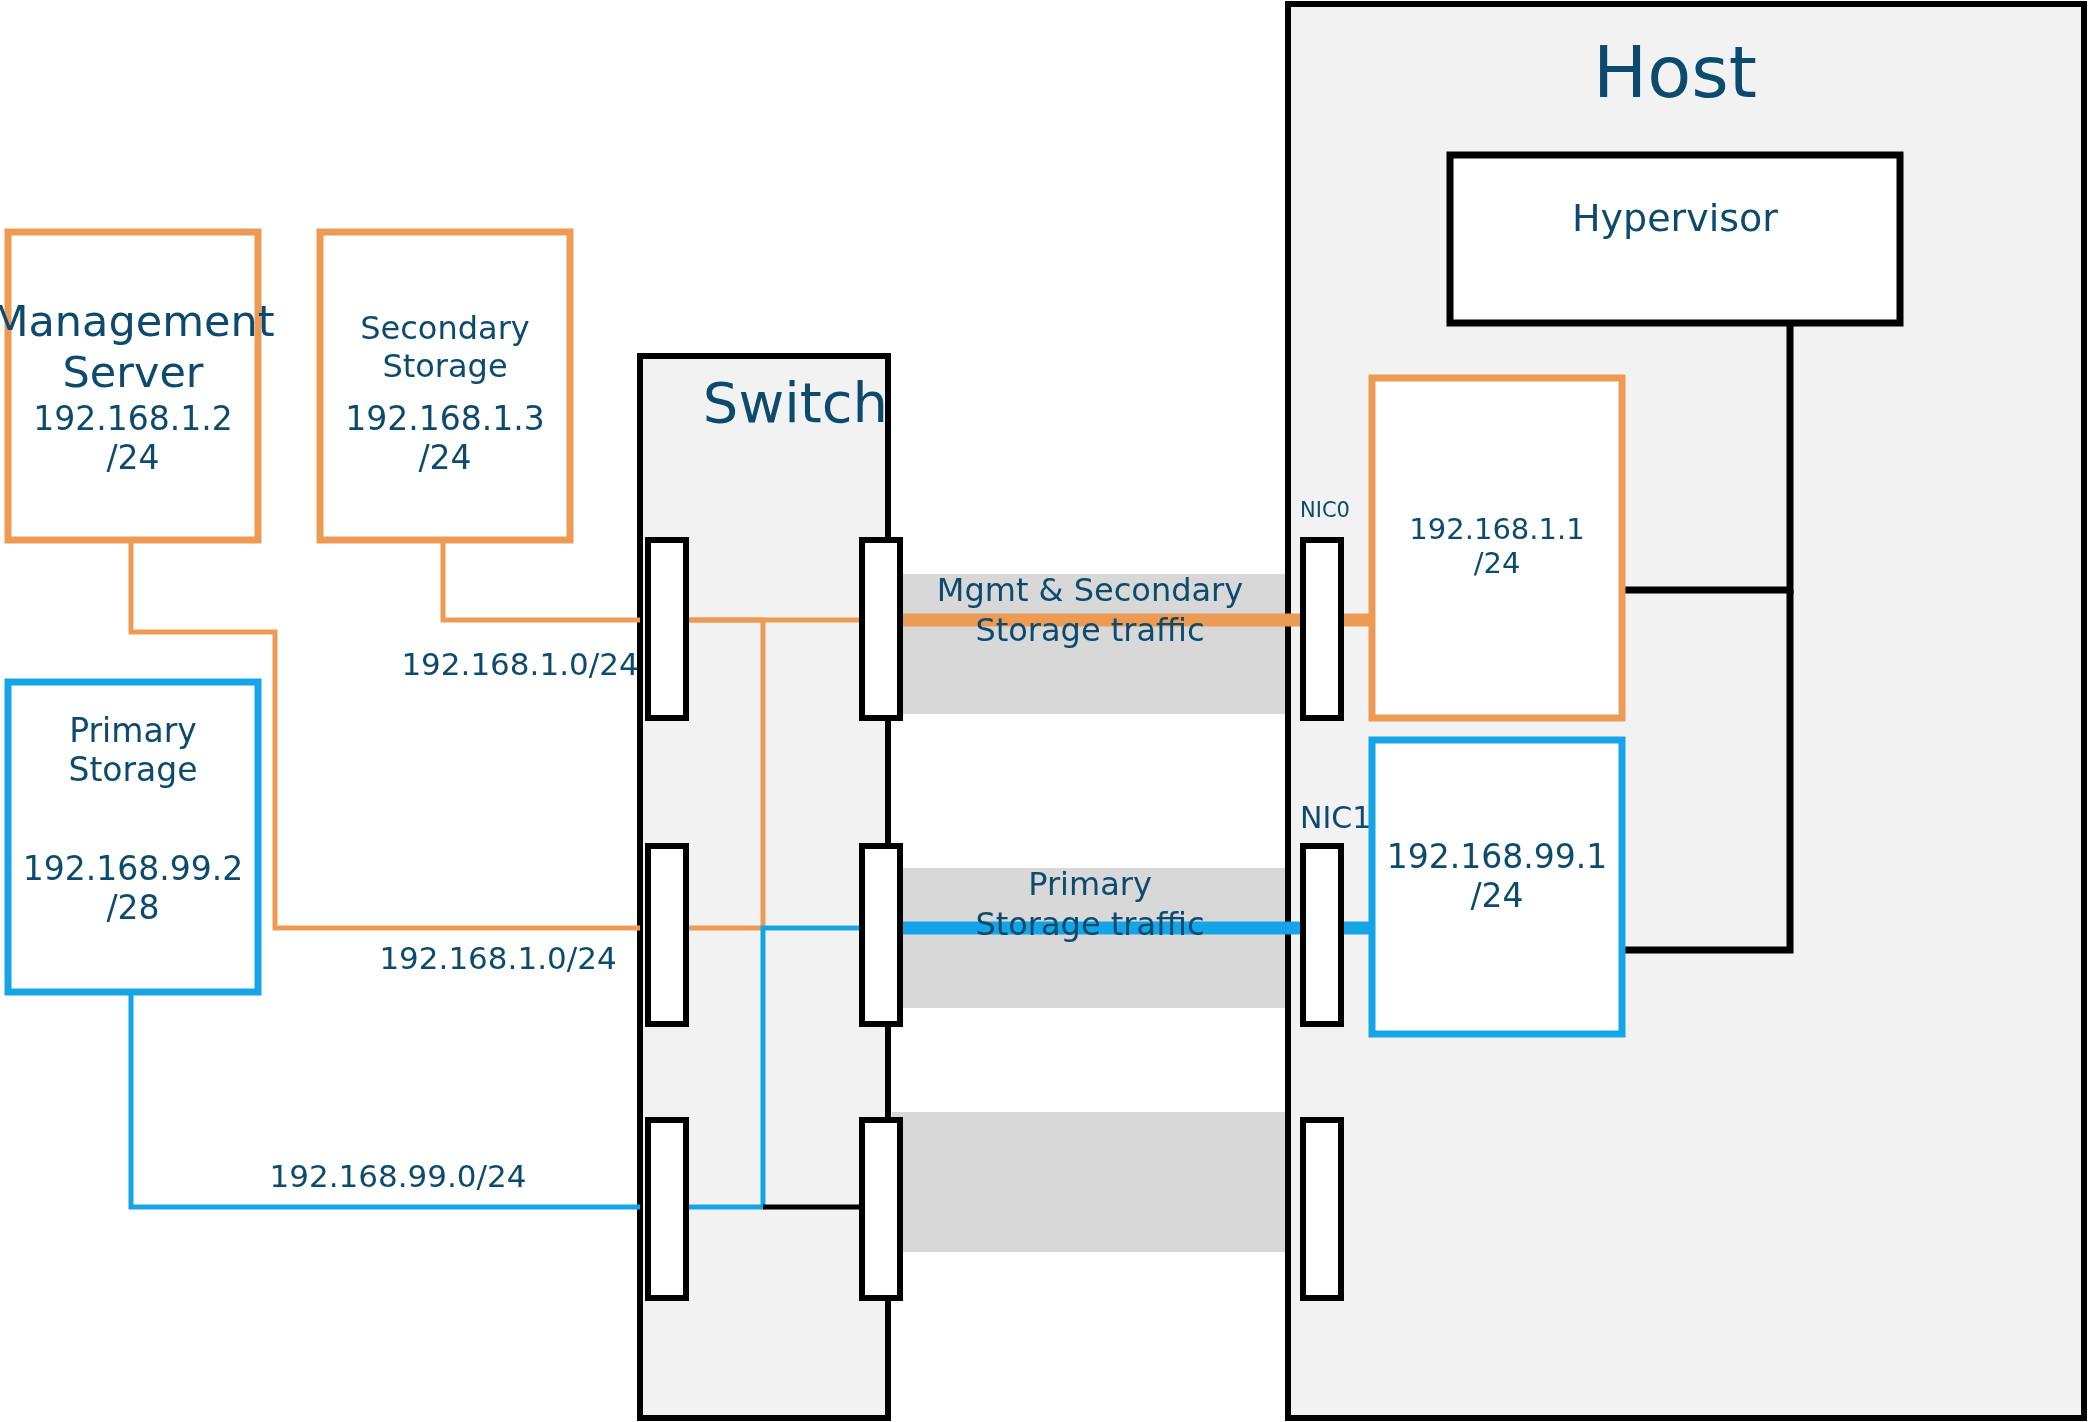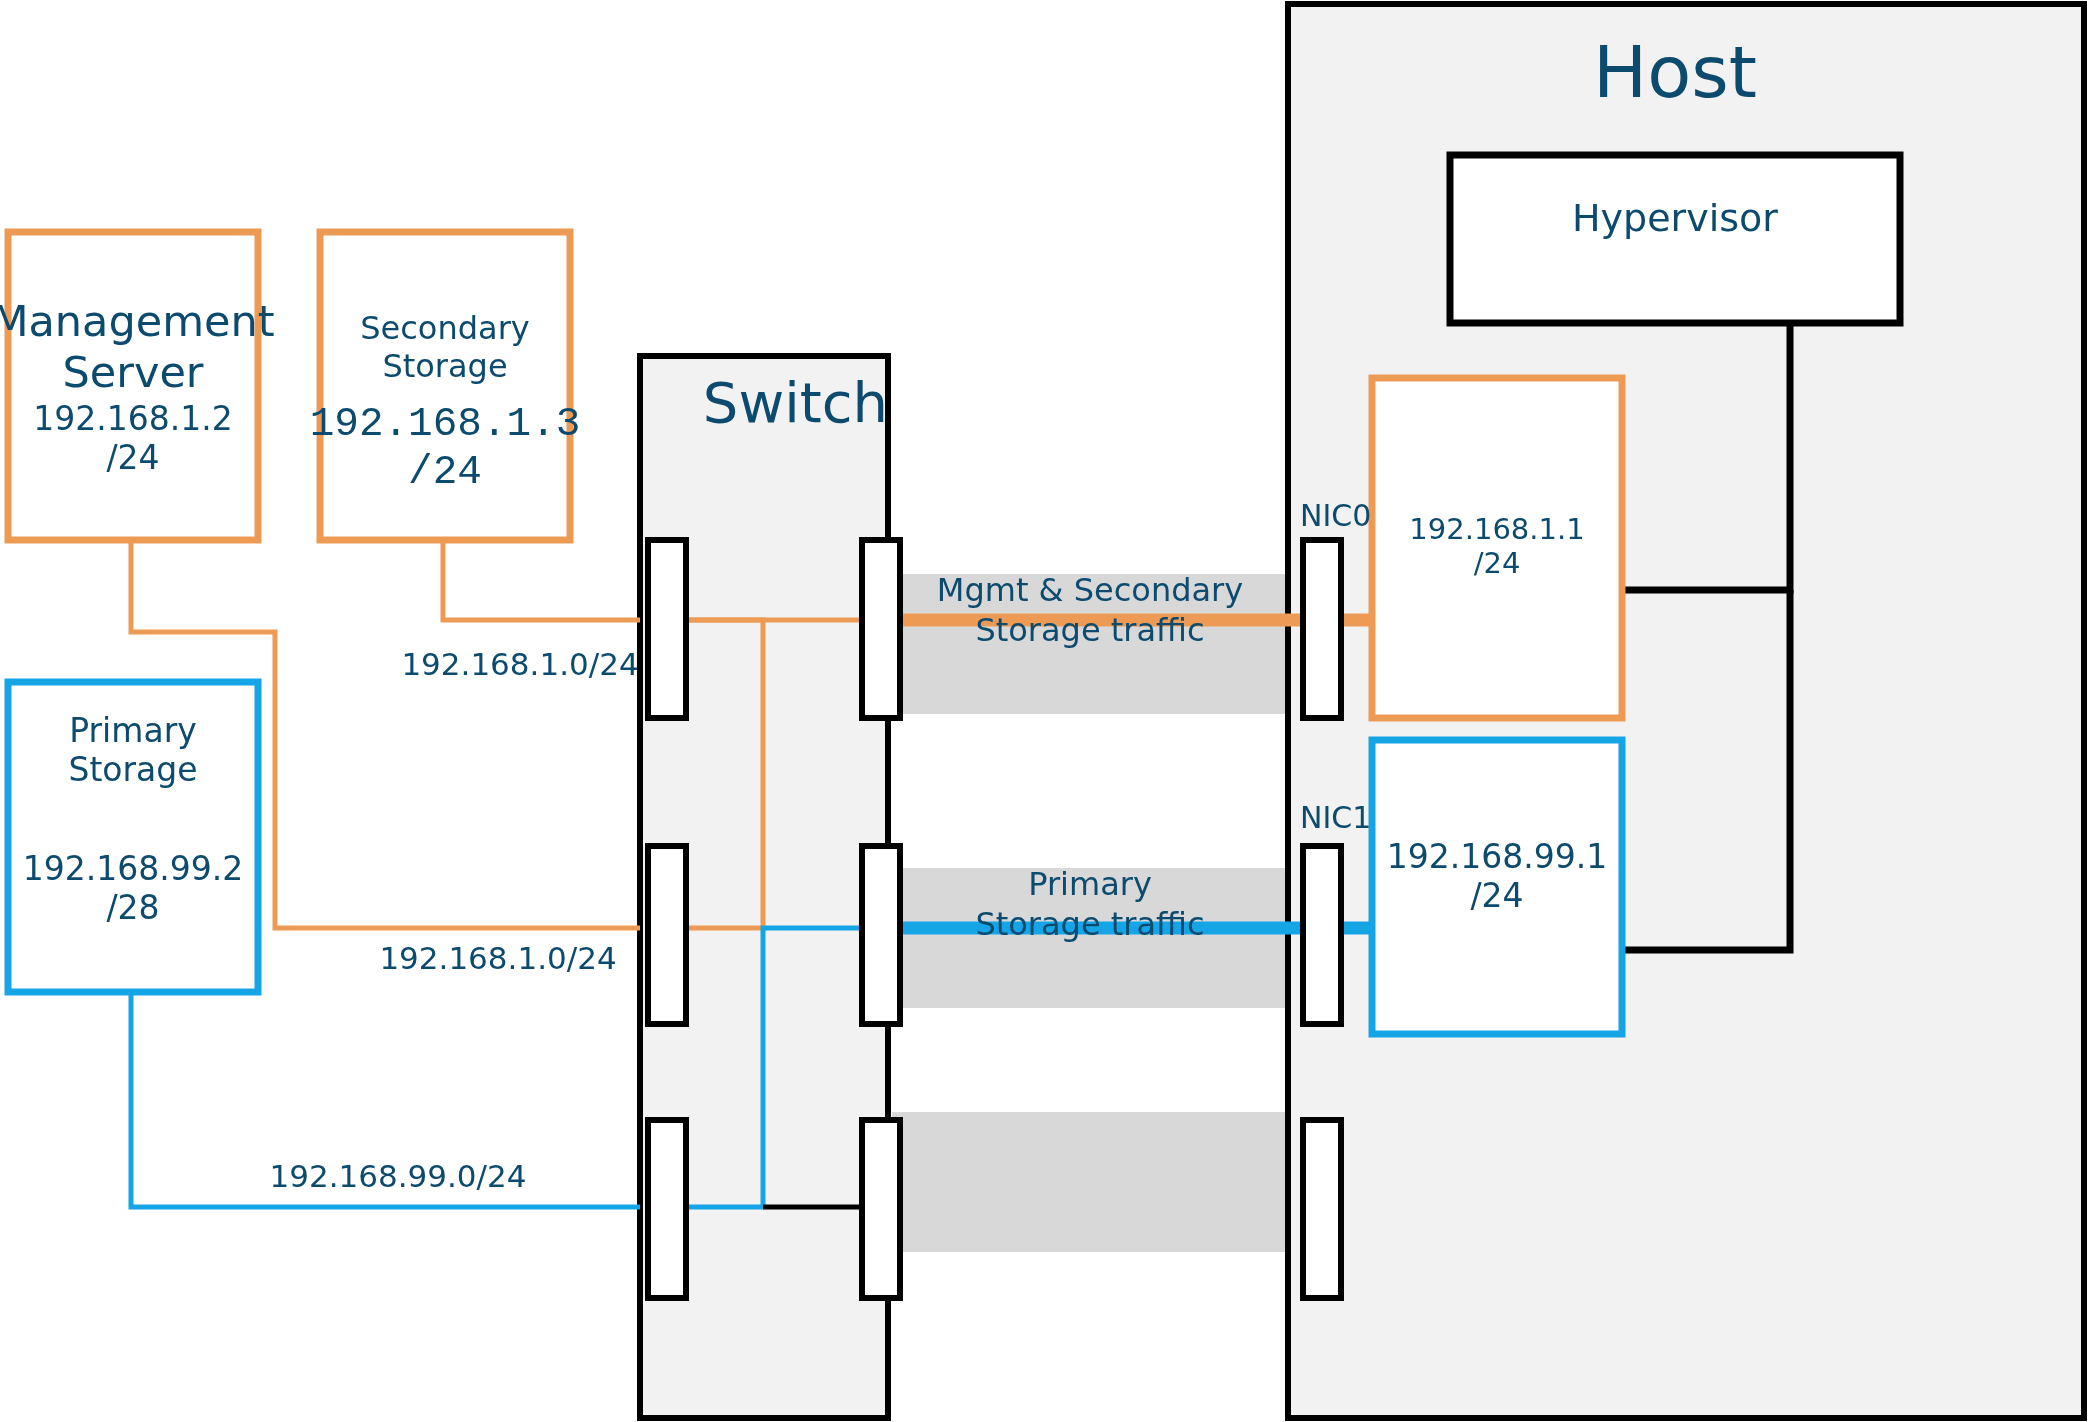--- a/index.html
+++ b/index.html
@@ -71,35 +71,35 @@
     <rect x="8" y="682" width="250" height="310" fill="#FFFFFF" stroke="#15A5E6" stroke-width="7"></rect>
   </svg>
 
   <div class="lbl ctr" style="left:8px;top:262px;width:250px;font-size:43px;margin-top:34px;">Management
 Server</div>
   <div class="lbl ctr" style="left:8px;top:400px;width:250px;font-size:33px;">192.168.1.2
 /24</div>
 
   <div class="lbl ctr" style="left:320px;top:262px;width:250px;font-size:32px;margin-top:48px;">Secondary
 Storage</div>
-  <div class="lbl ctr" style="left:320px;top:400px;width:250px;font-size:41px;font-family:Liberation Mono, monospace;">192.168.1.3
+  <div class="lbl ctr" style="left:320px;top:400px;width:250px;font-size:33px;">192.168.1.3
 /24</div>
 
   <div class="lbl ctr" style="left:8px;top:712px;width:250px;font-size:33px;">Primary
 Storage</div>
   <div class="lbl ctr" style="left:8px;top:850px;width:250px;font-size:33px;">192.168.99.2
 /28</div>
 
   <div class="lbl" style="left:640px;top:370px;width:248px;font-size:56px;text-align:right;">Switch</div>
 
   <div class="lbl" style="left:1450px;top:30px;width:450px;font-size:72px;">Host</div>
 
   <div class="lbl ctr" style="left:1450px;top:196px;width:450px;font-size:38px;">Hypervisor</div>
 
-  <div class="lbl" style="left:1300px;top:498px;width:120px;font-size:30px;text-align:left;">NIC0</div>
+  <div class="lbl" style="left:1300px;top:498px;width:120px;font-size:21px;text-align:left;">NIC0</div>
   <div class="lbl" style="left:1300px;top:800px;width:120px;font-size:30px;text-align:left;">NIC1</div>
 
   <div class="lbl ctr" style="left:1372px;top:512px;width:250px;font-size:29px;">192.168.1.1
 /24</div>
   <div class="lbl ctr" style="left:1372px;top:838px;width:250px;font-size:33px;">192.168.99.1
 /24</div>
 
   <div class="lbl" style="left:370px;top:646px;width:300px;font-size:31px;">192.168.1.0/24</div>
   <div class="lbl" style="left:348px;top:940px;width:300px;font-size:31px;">192.168.1.0/24</div>
   <div class="lbl" style="left:248px;top:1158px;width:300px;font-size:31px;">192.168.99.0/24</div>

